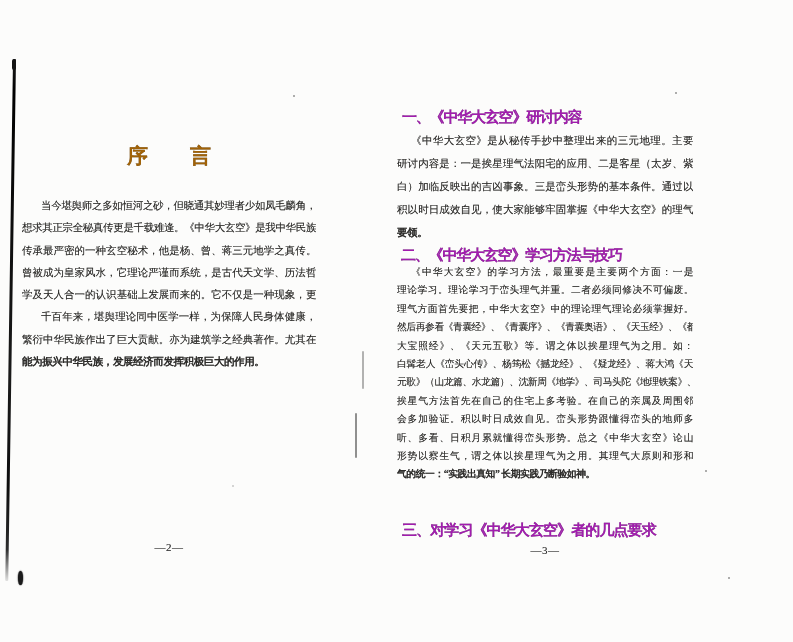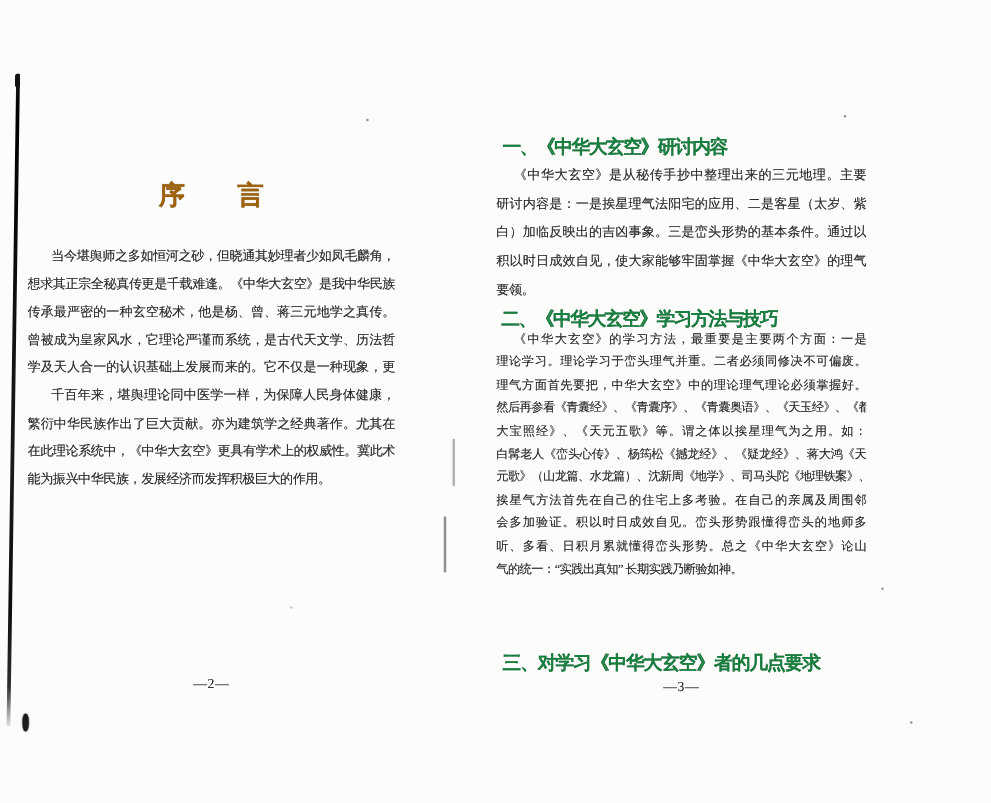--- a/index.html
+++ b/index.html
@@ -50,38 +50,39 @@
     background: rgba(20,20,20,0.45); border-radius: 50%;
   }
 
   
   .heading {
     position: absolute;
     font-family: "DejaVu Sans", "Liberation Sans", sans-serif;
     font-weight: bold;
     font-size: 15px;
     letter-spacing: -1.2px;
-    color: #15803d;
+    color: #a21caf;
     white-space: nowrap;
     text-shadow: 0 0 0.5px rgba(30,30,30,0.55);
   }
   .body-block {
     position: absolute;
     color: #2d2c2a;
     text-shadow: 0 0 0.5px rgba(45,45,45,0.5);
   }
   .page-line {
     text-align: justify;
     text-align-last: justify;
     overflow: hidden;
     white-space: nowrap;
   }
   .page-line.short {
     text-align: right;
     text-align-last: left;
+    font-weight: bold;
   }
   .page-line.indent { padding-left: 19px; }
   #right-s1-body .page-line.indent,
   #right-s2-body .page-line.indent { padding-left: 14px; }
 
   
   #preface-title {
     position: absolute;
     left: 22px; top: 142px; width: 294px;
     text-align: center;
@@ -146,21 +147,20 @@
     <div id="preface-title">序　　言</div>
 
     <div id="left-body" class="body-block">
       <div class="page-line indent">当今堪舆师之多如恒河之砂，但晓通其妙理者少如凤毛麟角，</div>
       <div class="page-line">想求其正宗全秘真传更是千载难逢。《中华大玄空》是我中华民族</div>
       <div class="page-line">传承最严密的一种玄空秘术，他是杨、曾、蒋三元地学之真传。</div>
       <div class="page-line">曾被成为皇家风水，它理论严谨而系统，是古代天文学、历法哲</div>
       <div class="page-line">学及天人合一的认识基础上发展而来的。它不仅是一种现象，更</div>
       <div class="page-line indent">千百年来，堪舆理论同中医学一样，为保障人民身体健康，</div>
       <div class="page-line">繁衍中华民族作出了巨大贡献。亦为建筑学之经典著作。尤其在</div>
-      <div class="page-line">在此理论系统中，《中华大玄空》更具有学术上的权威性。冀此术</div>
       <div class="page-line short">能为振兴中华民族，发展经济而发挥积极巨大的作用。</div>
     </div>
 
     <div id="page-number-left" class="page-number">—2—</div>
   </div>
 
   <div>
     <div id="heading-s1" class="heading">一、《中华大玄空》研讨内容</div>
 
     <div id="right-s1-body" class="body-block">
@@ -177,20 +177,21 @@
       <div class="page-line indent">《中华大玄空》的学习方法，最重要是主要两个方面：一是</div>
       <div class="page-line">理论学习。理论学习于峦头理气并重。二者必须同修决不可偏废。</div>
       <div class="page-line">理气方面首先要把，中华大玄空》中的理论理气理论必须掌握好。</div>
       <div class="page-line">然后再参看《青囊经》、《青囊序》、《青囊奥语》、《天玉经》、《都</div>
       <div class="page-line">大宝照经》、《天元五歌》等。谓之体以挨星理气为之用。如：</div>
       <div class="page-line">白髯老人《峦头心传》、杨筠松《撼龙经》、《疑龙经》、蒋大鸿《天</div>
       <div class="page-line">元歌》（山龙篇、水龙篇）、沈新周《地学》、司马头陀《地理铁案》、</div>
       <div class="page-line">挨星气方法首先在自己的住宅上多考验。在自己的亲属及周围邻</div>
       <div class="page-line">会多加验证。积以时日成效自见。峦头形势跟懂得峦头的地师多</div>
       <div class="page-line">听、多看、日积月累就懂得峦头形势。总之《中华大玄空》论山</div>
+      <div class="page-line">形势以察生气，谓之体以挨星理气为之用。其理气大原则和形和</div>
       <div class="page-line short">气的统一：“实践出真知” 长期实践乃断验如神。</div>
     </div>
 
     <div id="heading-s3" class="heading">三、对学习《中华大玄空》者的几点要求</div>
 
     <div id="page-number-right" class="page-number">—3—</div>
   </div>
 
 </div>
 

